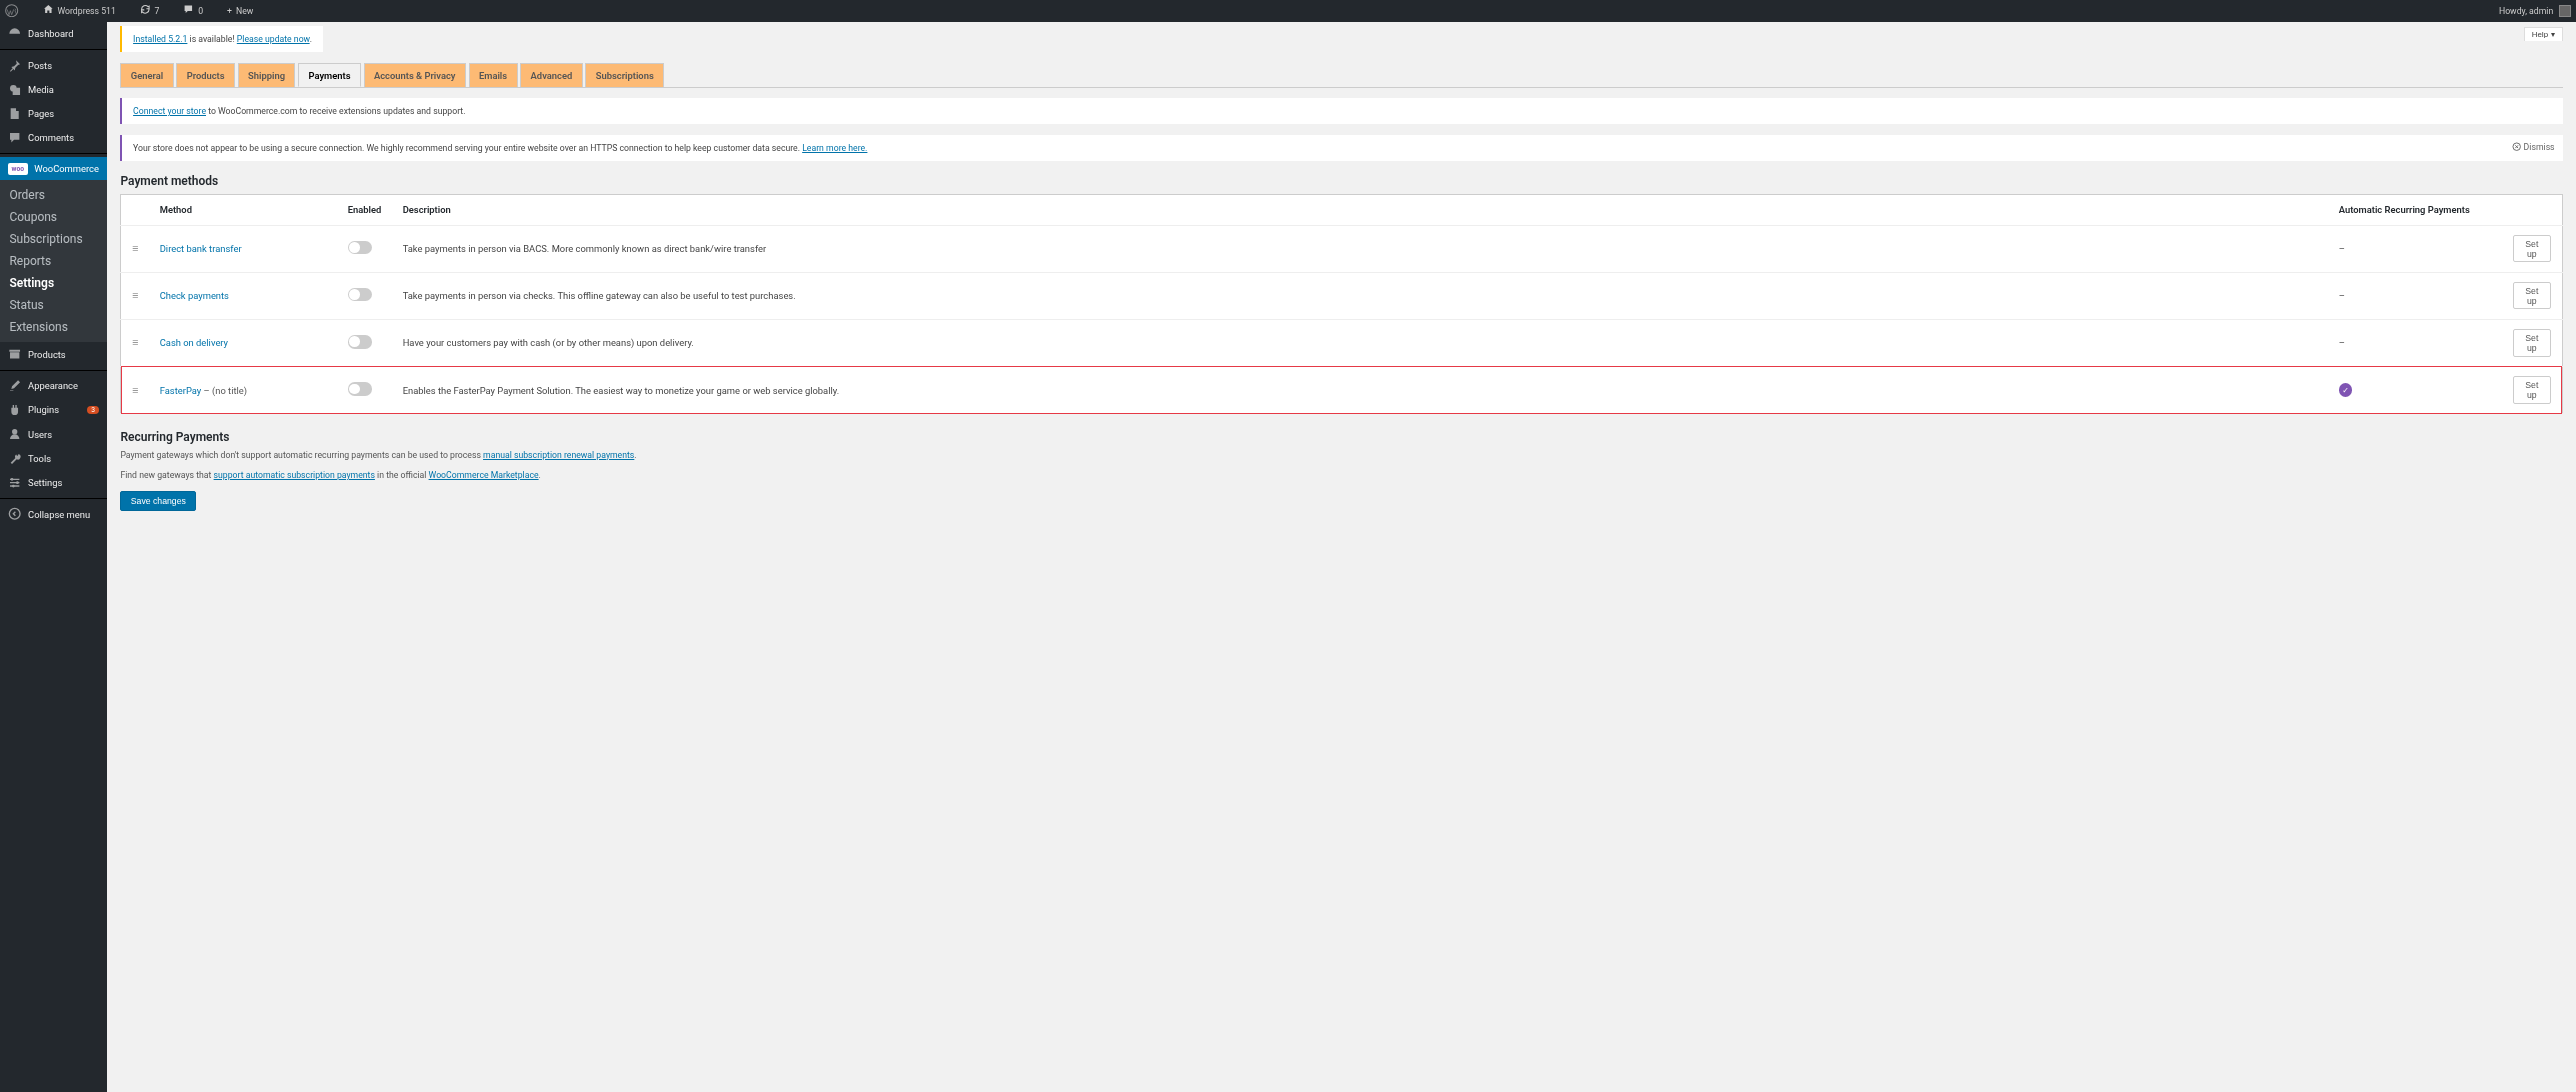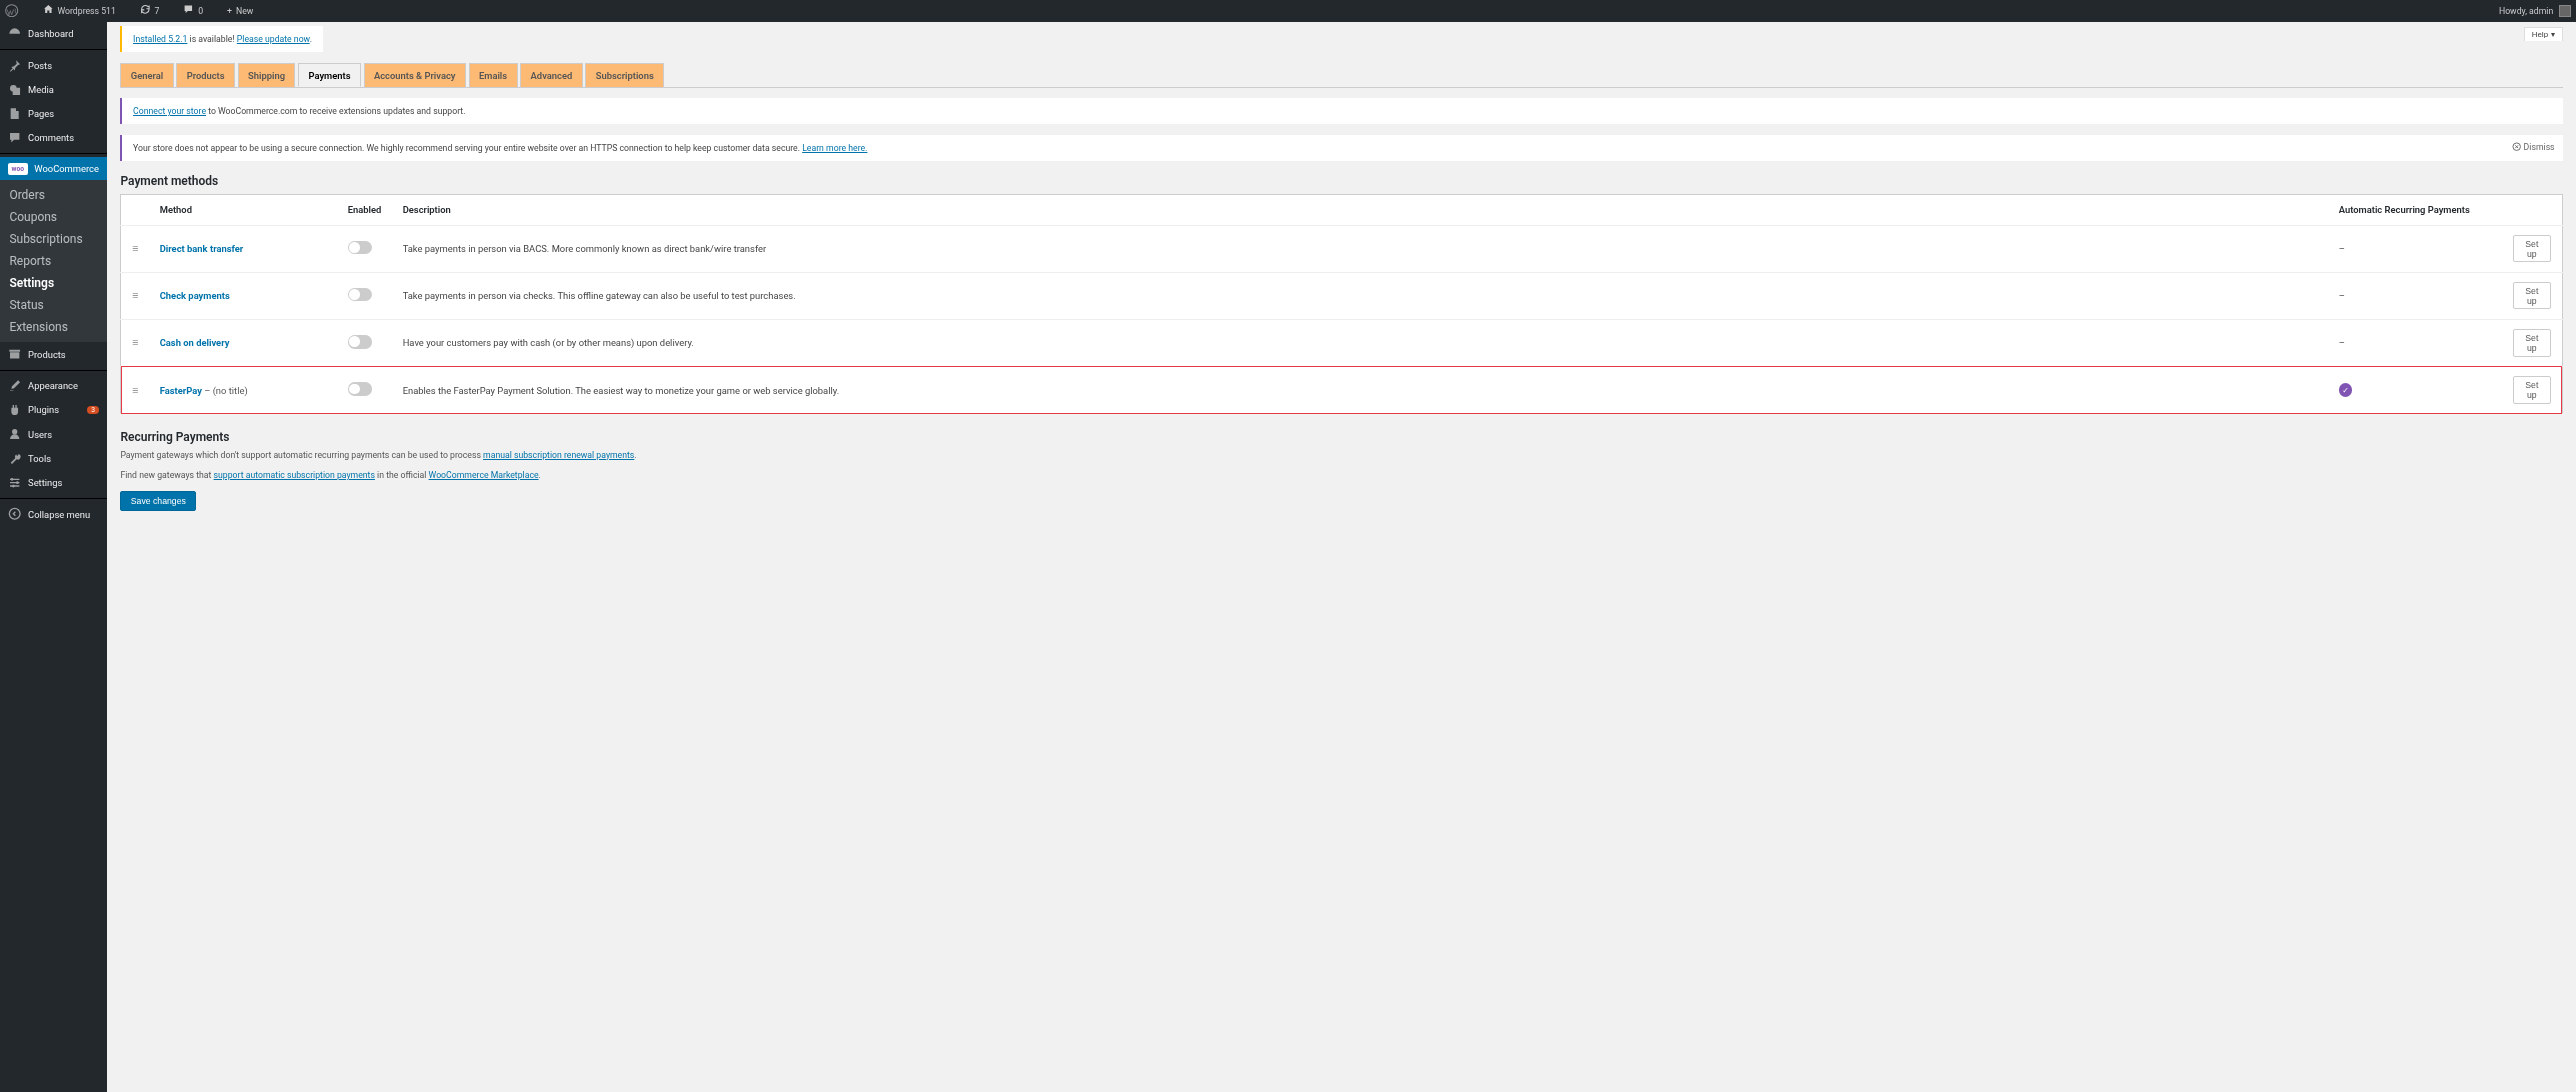--- a/index.html
+++ b/index.html
@@ -45,21 +45,21 @@
 .section h2 { font-size: 12px; font-weight: 600; color: #23282d; margin: 13.4px 0 5.4px 0; }
 .section p { font-size: 8.7px; color: #555; margin-bottom: 10.7px; }
 .section p a { color: #0073aa; text-decoration: underline; }
 
 
 .pay-table { background: #fff; border: 0.7px solid #ccc; width: 100%; border-collapse: collapse; margin-bottom: 16px; }
 .pay-table th { text-align: left; padding: 9.4px 10.7px; font-size: 9.4px; font-weight: 600; color: #23282d; border-bottom: 0.7px solid #eee; }
 .pay-table td { padding: 9.4px 10.7px; border-bottom: 0.7px solid #eee; font-size: 9.4px; vertical-align: middle; }
 .pay-table tr.highlight { outline: 1.3px solid #e63946; outline-offset: -1.3px; }
 .drag-handle { color: #999; cursor: move; font-size: 10.7px; }
-.method-link { color: #0073aa; font-weight: 700; text-decoration: none; }
+.method-link { color: #0073aa; font-weight: 400; text-decoration: none; }
 .method-suffix { color: #555; font-weight: normal; }
 .toggle { width: 24px; height: 13.4px; background: #ccc; border-radius: 6.7px; position: relative; cursor: pointer; display: inline-block; }
 .toggle::after { content: ''; position: absolute; width: 10.7px; height: 10.7px; background: #fff; border-radius: 50%; top: 1.3px; left: 1.3px; }
 .setup-btn { border: 0.7px solid #ccc; background: #fff; padding: 2.7px 8px; font-size: 8.7px; border-radius: 2px; cursor: pointer; color: #555; }
 .check-circle { width: 13.4px; height: 13.4px; background: #7f54b3; border-radius: 50%; display: inline-flex; align-items: center; justify-content: center; color: #fff; font-size: 8px; }
 
 .save-btn { background: #0073aa; color: #fff; border: 0.7px solid #006799; padding: 4px 9.4px; font-size: 8.7px; border-radius: 2px; cursor: pointer; margin-bottom: 20px; }
 
 .col-sort { width: 27px; }
 .col-method { width: 188px; }

